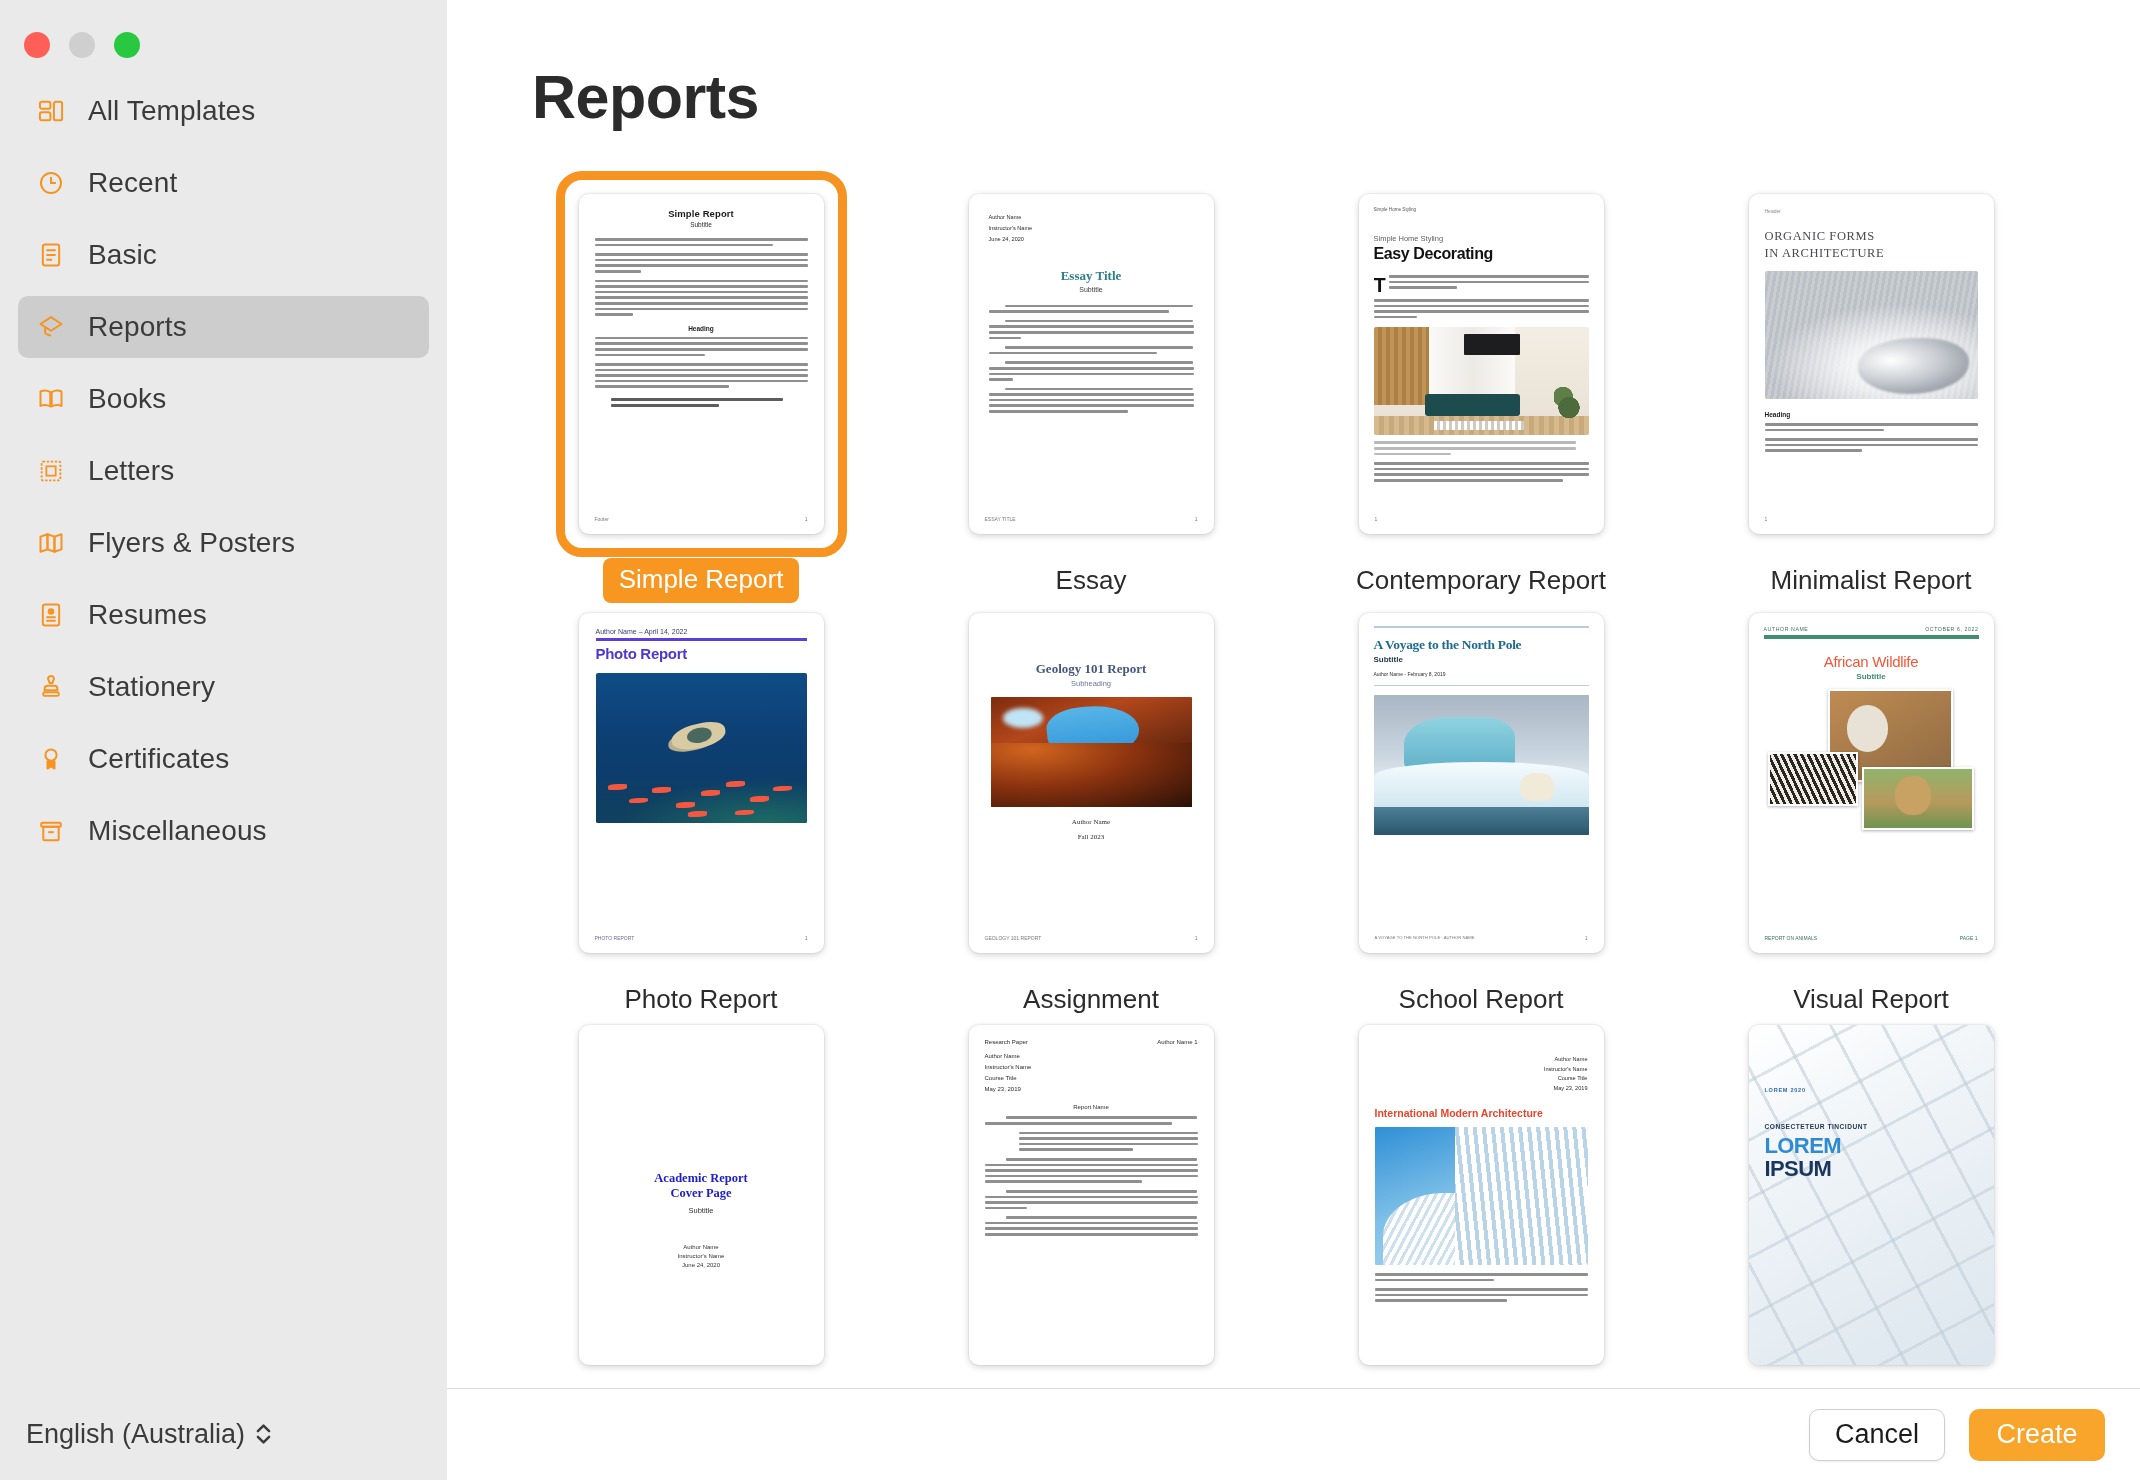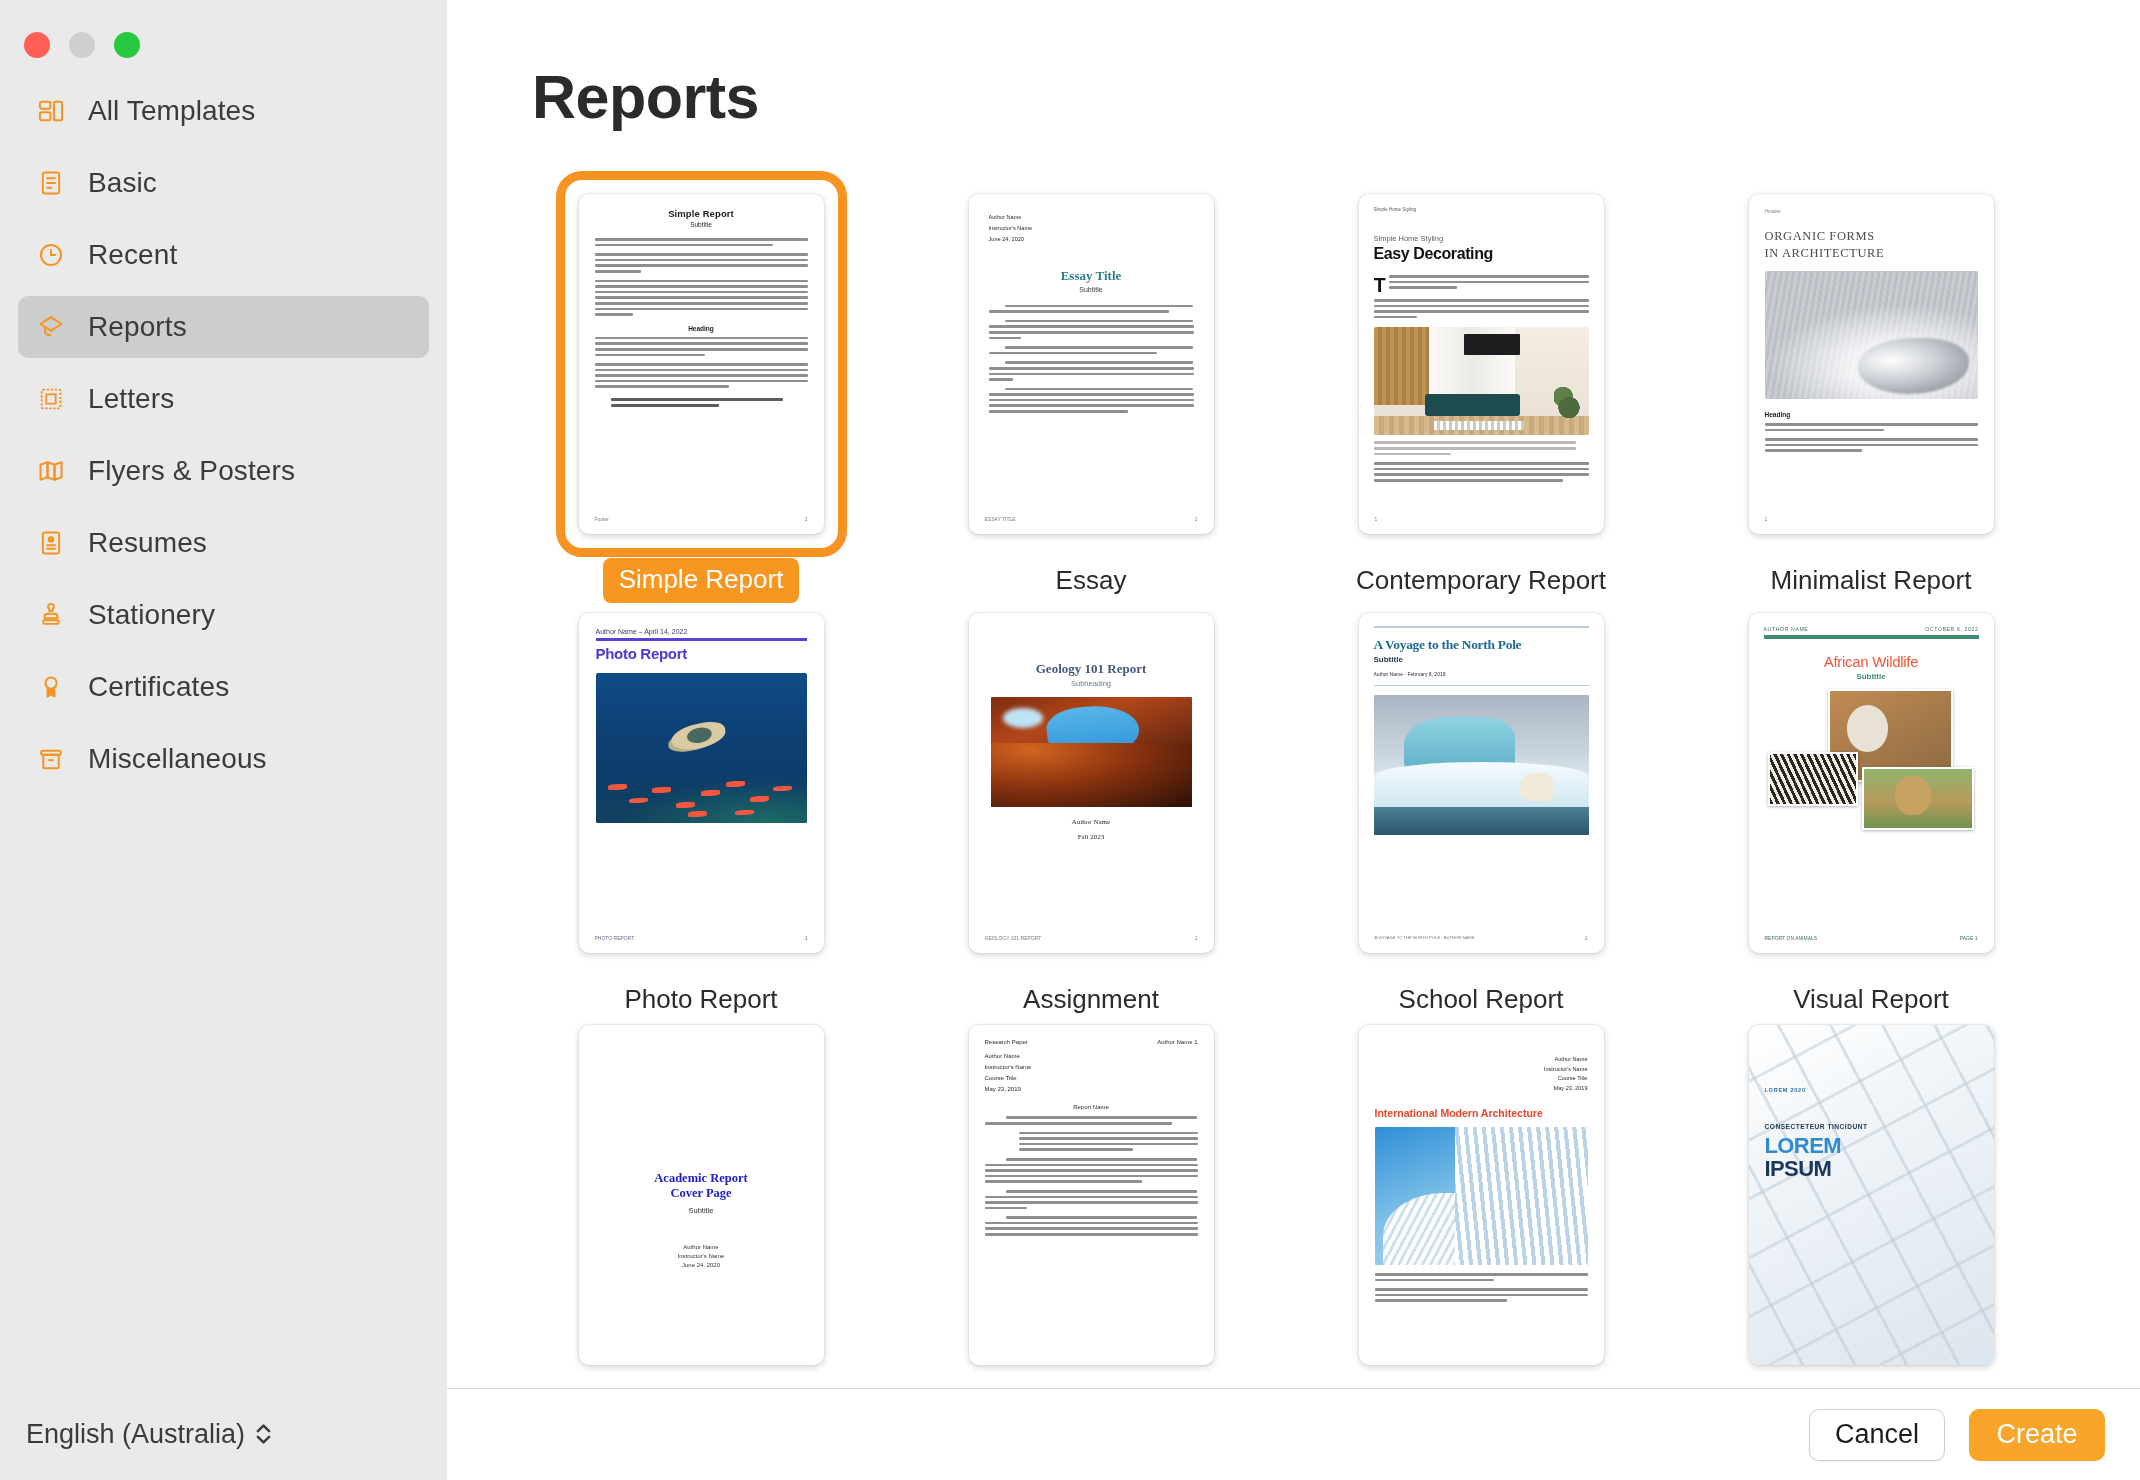--- a/index.html
+++ b/index.html
@@ -316,47 +316,56 @@
               <rect x="2.5" y="13" width="9" height="7" rx="1.6"></rect>
             <rect x="14.5" y="4" width="7" height="16" rx="1.6"></rect>
           </svg>
         </span>
         <span class="nav-label">All Templates</span>
       </div>
 
       <div class="nav-item">
         <span class="nav-icon">
           <svg width="28" height="28" viewBox="0 0 24 24" fill="none" stroke="#f79321" stroke-width="1.7">
+            <circle cx="12" cy="12" r="8.6"></circle>
+              <path d="M12 6.8V12h4.2"></path>
+          </svg>
+        </span>
+        <span class="nav-label">Recent</span>
+      </div>
+
+      <div class="nav-item">
+        <span class="nav-icon">
+          <svg width="28" height="28" viewBox="0 0 24 24" fill="none" stroke="#f79321" stroke-width="1.7">
             <rect x="5" y="3" width="14" height="18" rx="2"></rect>
               <path d="M8 8h8M8 12h8M8 16h5"></path>
           </svg>
         </span>
         <span class="nav-label">Basic</span>
-      </div>
-
-      <div class="nav-item">
-        <span class="nav-icon">
-          <svg width="28" height="28" viewBox="0 0 24 24" fill="none" stroke="#f79321" stroke-width="1.7">
-            <circle cx="12" cy="12" r="8.6"></circle>
-              <path d="M12 6.8V12h4.2"></path>
-          </svg>
-        </span>
-        <span class="nav-label">Recent</span>
       </div>
 
       <div class="nav-item selected">
         <span class="nav-icon">
           <svg width="28" height="28" viewBox="0 0 24 24" fill="none" stroke="#f79321" stroke-width="1.7" stroke-linejoin="round">
             <path d="M12 3.6 21 9.4 12 15.2 3 9.4z"></path>
               <path d="M7 11.6v5c0 1.4 2.2 2.6 5 2.6"></path>
           </svg>
         </span>
         <span class="nav-label">Reports</span>
       </div>
 
+      <div class="nav-item">
+        <span class="nav-icon">
+          <svg width="28" height="28" viewBox="0 0 24 24" fill="none" stroke="#f79321" stroke-width="1.7" stroke-linejoin="round">
+            <path d="M3 5.6c2.6-1.1 5.6-1.1 8.4.5v12.3c-2.8-1.6-5.8-1.6-8.4-.5z"></path>
+            <path d="M21 5.6c-2.6-1.1-5.6-1.1-8.4.5v12.3c2.8-1.6 5.8-1.6 8.4-.5z"></path>
+          </svg>
+        </span>
+        <span class="nav-label">Books</span>
+      </div>
 
       <div class="nav-item">
         <span class="nav-icon">
           <svg width="28" height="28" viewBox="0 0 24 24" fill="none" stroke="#f79321" stroke-width="1.6" stroke-dasharray="2 1.4">
             <rect x="4" y="4" width="16" height="16" rx="1"></rect>
           </svg>
           <svg style="position:absolute" width="28" height="28" viewBox="0 0 24 24" fill="none" stroke="#f79321" stroke-width="1.5">
             <rect x="8" y="8" width="8" height="8"></rect>
           </svg>
         </span>

